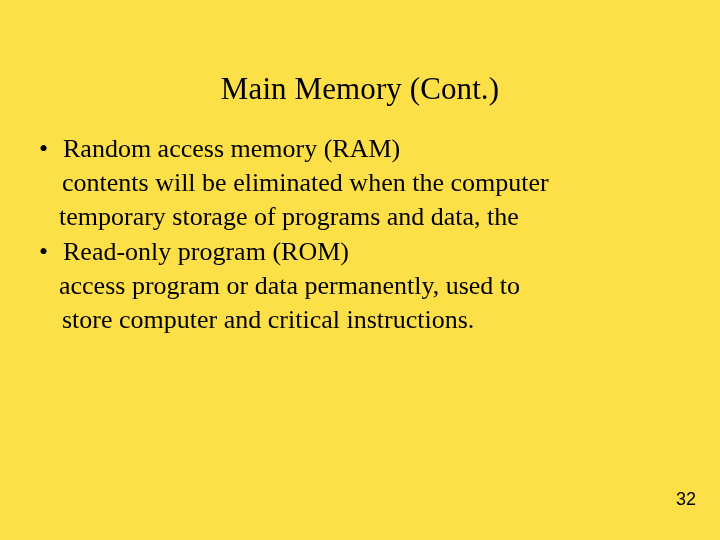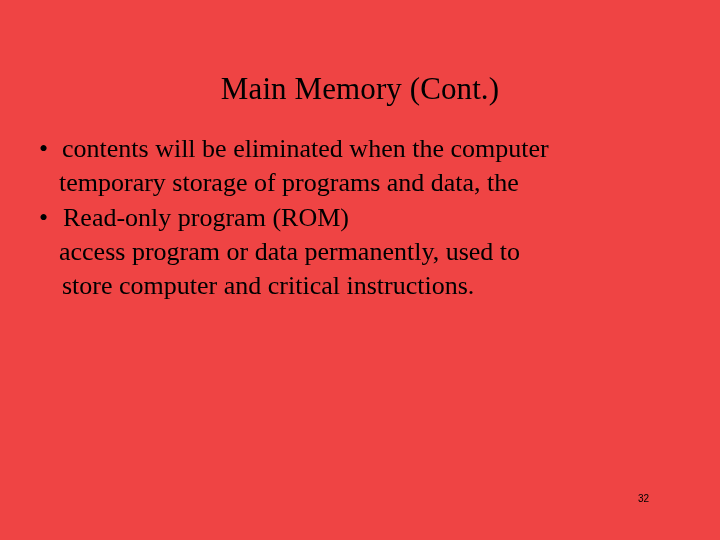--- a/index.html
+++ b/index.html
@@ -16,21 +16,21 @@
     overflow: hidden;
     position: relative;
     -webkit-font-smoothing: none;
   }
 
   .slide {
     position: absolute;
     inset: 0;
     width: 720px;
     height: 540px;
-    background: #ef4444;
+    background: #fde047;
   }
 
   
   .slide-title {
     position: absolute;
     left: 0;
     top: 50px;
     width: 720px;
     text-align: center;
     font-family: "Liberation Serif", "DejaVu Serif", serif;
@@ -83,42 +83,43 @@
 
   
   .cont-line.first-indent { padding-left: 27px; }
   .cont-line.rest-indent  { padding-left: 30px; }
 
   .gap-after-para { height: 1px; }
 
   
   .page-number {
     position: absolute;
-    left: 638px;
+    left: 676px;
     top: 491px;
     width: 30px;
     font-family: "Liberation Sans", "DejaVu Sans", sans-serif;
-    font-size: 10px;
+    font-size: 18px;
     line-height: 16px;
     color: #000000;
     text-align: left;
   }
 </style>
 </head>
 <body>
 
 <div class="slide">
 
   <h1 class="slide-title">Main Memory (Cont.)</h1>
 
   <div class="body-block">
 
     <div class="bullet-group">
       <div class="bullet-line">
         <span class="bullet-dot">•</span>
+        <span>Random access memory (RAM)</span>
       </div>
       <div class="cont-line rest-indent">contents will be eliminated when the computer</div>
       <div class="cont-line first-indent">temporary storage of programs and data, the</div>
     </div>
 
     <div class="gap-after-para"></div>
 
     <div class="bullet-group">
       <div class="bullet-line">
         <span class="bullet-dot">•</span>

